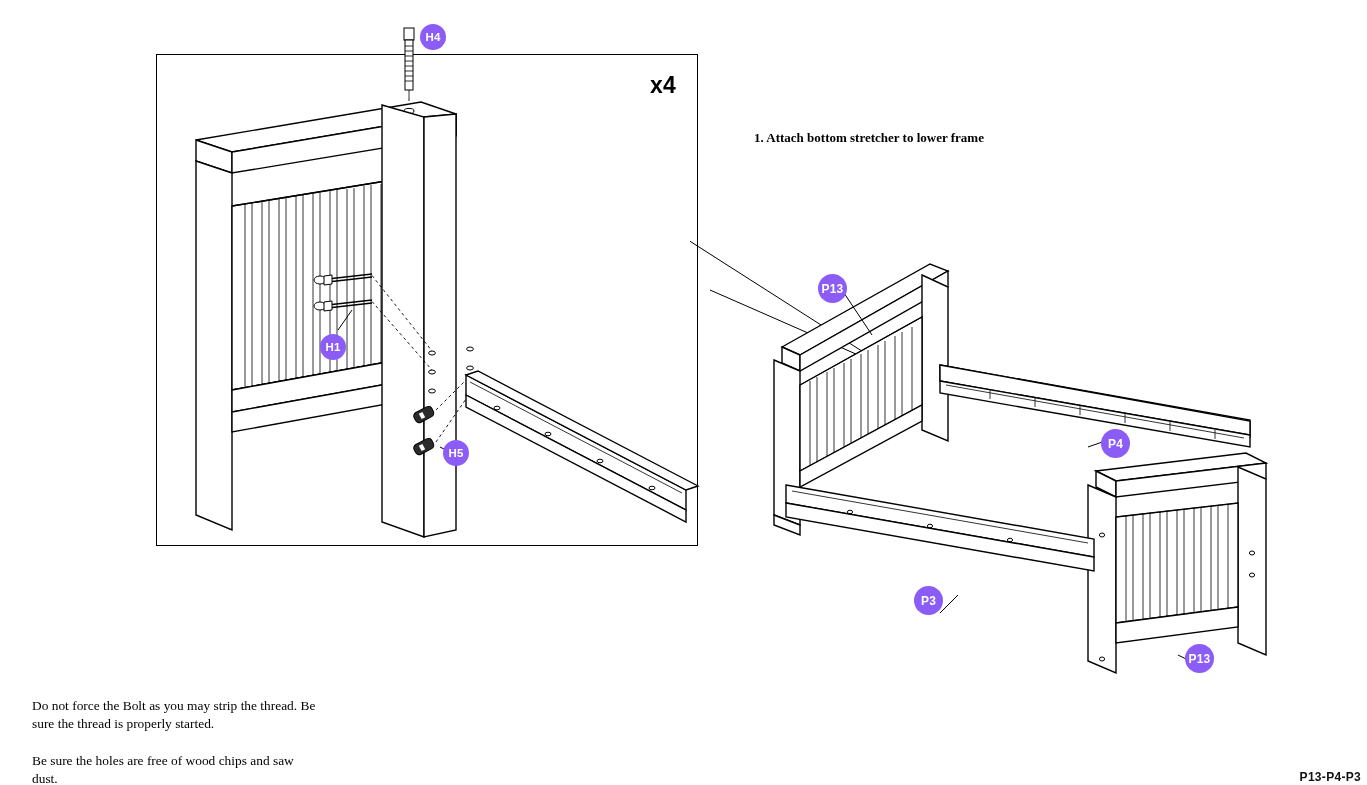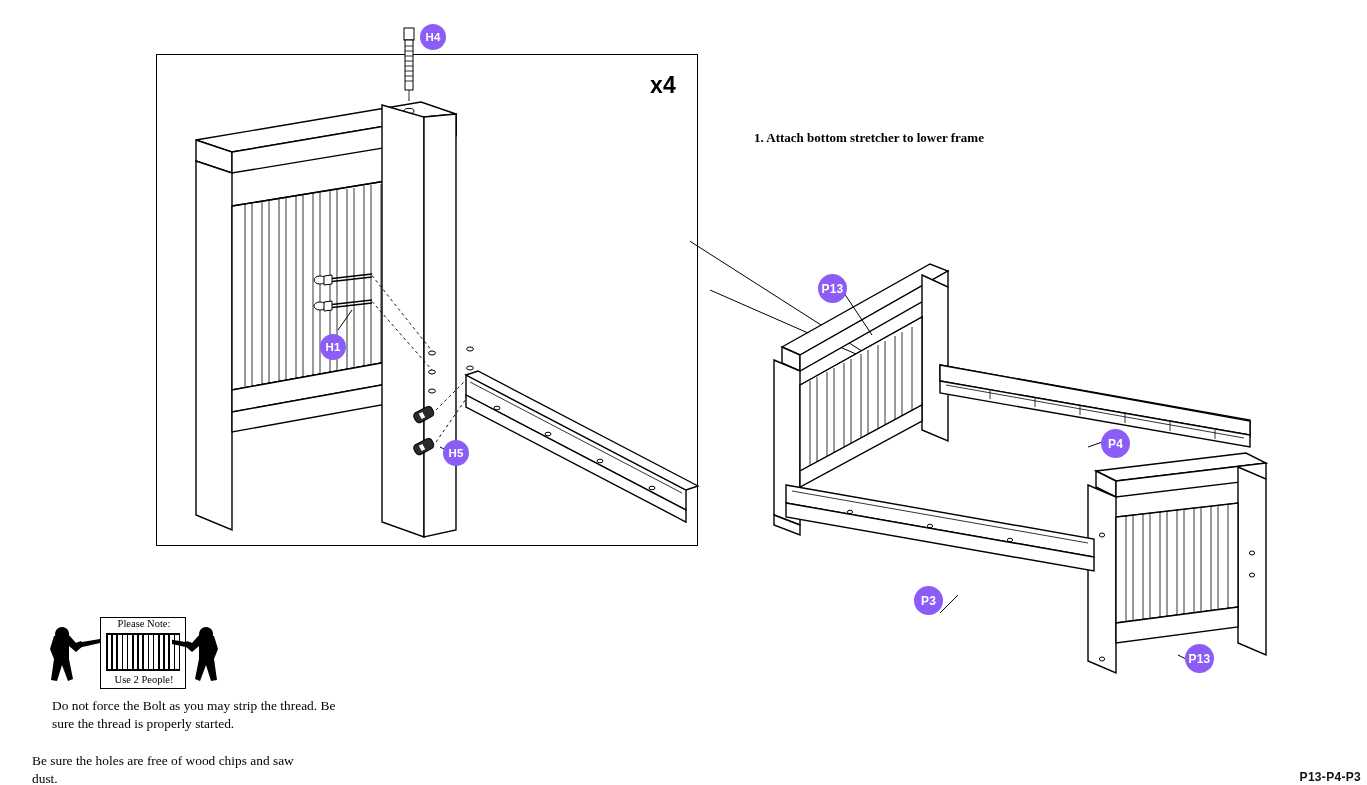--- a/index.html
+++ b/index.html
@@ -131,21 +131,21 @@
   }
   .person { position: absolute; }
   .warn-text {
     position: absolute;
     left: 32px;
     font-size: 13.4px;
     line-height: 17.5px;
     font-family: "Liberation Serif", serif;
     width: 290px;
   }
-  .warn-1 { top: 697px; margin-left: 20px; }
+  .warn-1 { top: 697px; }
   .warn-2 { top: 752px; }
 
   .corner-code {
     position: absolute;
     right: 6px;
     bottom: 1px;
     font-size: 12px;
     font-weight: bold;
     letter-spacing: .3px;
     color: #111;
@@ -392,36 +392,18 @@
     <path class="ln-thin" d="M418 205 L398 212"></path>
     <path class="ln-thin" d="M250 378 L268 360"></path>
     <path class="ln-thin" d="M508 430 L488 420"></path>
   </svg>
 
   <div class="bubble md" style="left:818px;top:274px;">P13</div>
   <div class="bubble md" style="left:1101px;top:429px;">P4</div>
   <div class="bubble md" style="left:914px;top:586px;text-align:right;">P3</div>
   <div class="bubble md" style="left:1185px;top:644px;">P13</div>
 
-  <div class="note-box">
-    <div class="note-frame"></div>
-    <div class="slats"></div>
-    <div class="note-title">Please Note:</div>
-    <div class="note-sub">Use 2 People!</div>
-
-    <svg class="person" style="left:0px;top:2px;" width="70" height="72">
-      <path fill="#000" d="M30 8 a7 7 0 1 0 .1 0 Z"></path>
-      <path fill="#000" d="M22 17 L36 15 L44 24 L49 22 L52 26 L44 33 L37 27 L37 40 L41 60 L36 62 L30 46 L25 62 L19 61 L22 40 L18 30 Z"></path>
-      <path fill="#000" d="M44 24 L68 20 L68 24 L46 29 Z"></path>
-    </svg>
-
-    <svg class="person" style="left:140px;top:2px;" width="70" height="72">
-      <path fill="#000" d="M34 8 a7 7 0 1 0 .1 0 Z"></path>
-      <path fill="#000" d="M42 17 L28 15 L20 24 L15 22 L12 26 L20 33 L27 27 L27 40 L23 60 L28 62 L34 46 L39 62 L45 61 L42 40 L46 30 Z"></path>
-      <path fill="#000" d="M20 24 L-4 20 L-4 24 L18 29 Z"></path>
-    </svg>
-  </div>
 
   <div class="warn-text warn-1">Do not force the Bolt as you may strip the thread. Be sure the thread is properly started.</div>
   <div class="warn-text warn-2">Be sure the holes are free of wood chips and saw dust.</div>
 
   <div class="corner-code">P13-P4-P3</div>
 </div>
 
 </body></html>

